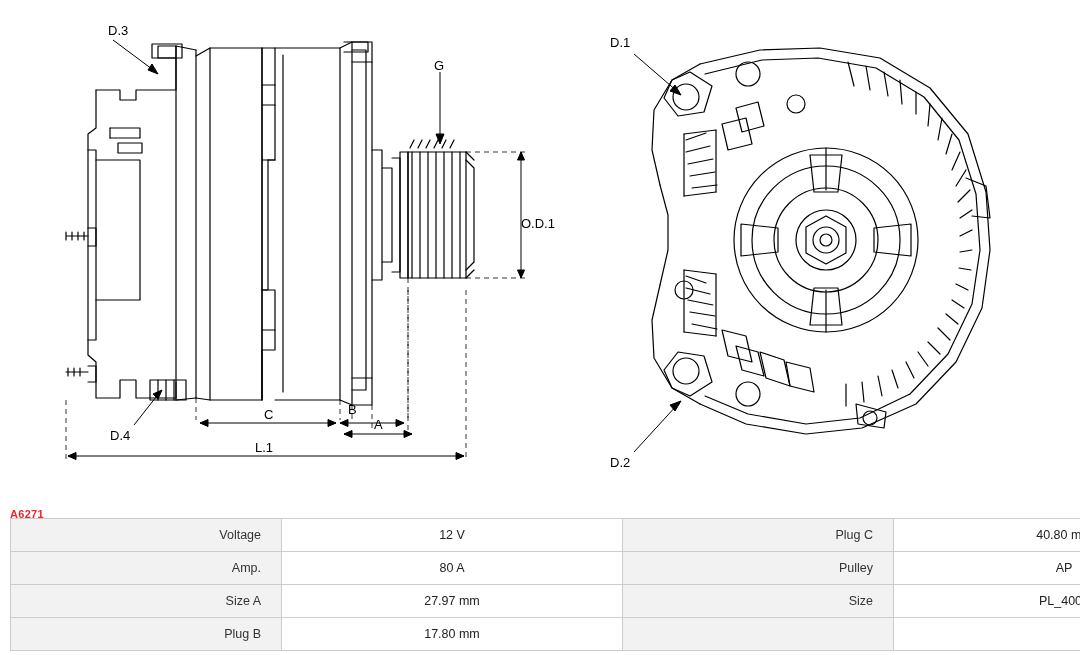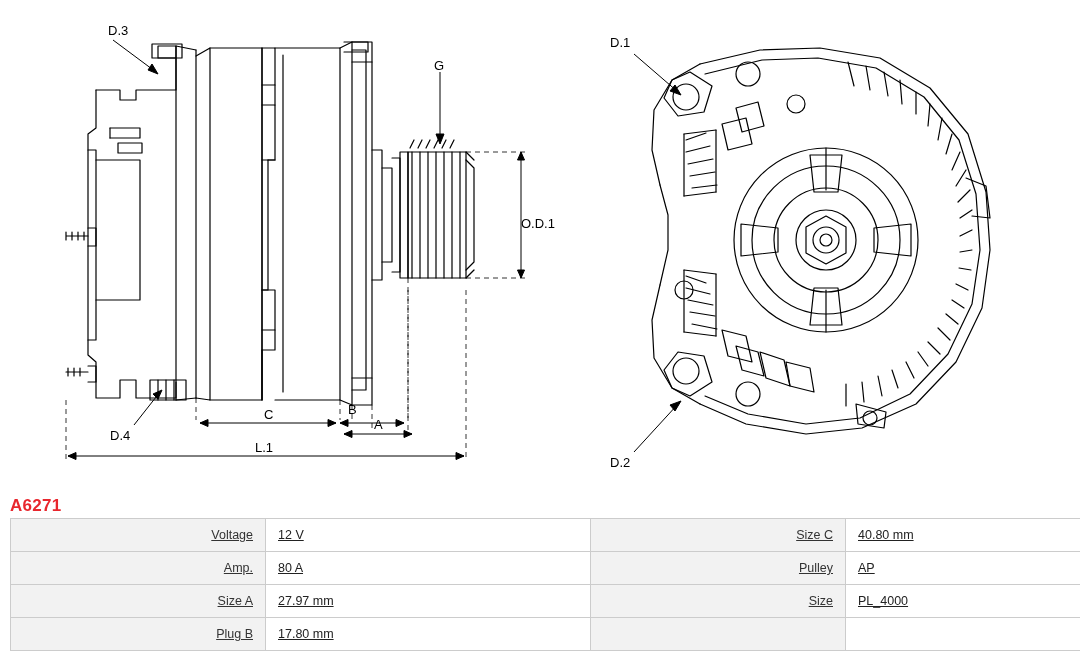--- a/index.html
+++ b/index.html
@@ -26,50 +26,49 @@
     top: 0;
     width: 1080px;
     height: 480px;
   }
   .diagram-area svg {
     display: block;
   }
   .part-code {
     position: absolute;
     left: 10px;
-    top: 496px;
-    font-size: 17px;
+    top: 508px;
+    font-size: 11px;
     font-weight: bold;
     color: #e8262d;
     letter-spacing: 0.3px;
   }
   .spec-table {
     position: absolute;
     left: 10px;
     top: 518px;
     width: 1060px;
     border-collapse: collapse;
     table-layout: fixed;
   }
   .spec-table td {
     border: 1px solid #cccccc;
     height: 32px;
     font-size: 12.5px;
-    padding: 0 12px;
+    padding: 0 20px;
     vertical-align: middle;
-    text-decoration: underline;
   }
   .lbl {
     text-align: right;
     background: #f2f2f2;
     color: #333333;
     width: 230px;
   }
   .val {
-    text-align: left;
+    text-align: center;
     background: #ffffff;
     color: #222222;
     width: 300px;
   }
   .empty {
     background: #f2f2f2;
   }
   .empty.val {
     background: #ffffff;
   }
@@ -264,21 +263,21 @@
     </svg>
   </div>
 
   <div class="part-code">A6271</div>
 
   <table class="spec-table">
     <tbody>
       <tr>
         <td class="lbl">Voltage</td>
         <td class="val">12 V</td>
-        <td class="lbl">Size C</td>
+        <td class="lbl">Plug C</td>
         <td class="val">40.80 mm</td>
       </tr>
       <tr>
         <td class="lbl">Amp.</td>
         <td class="val">80 A</td>
         <td class="lbl">Pulley</td>
         <td class="val">AP</td>
       </tr>
       <tr>
         <td class="lbl">Size A</td>

